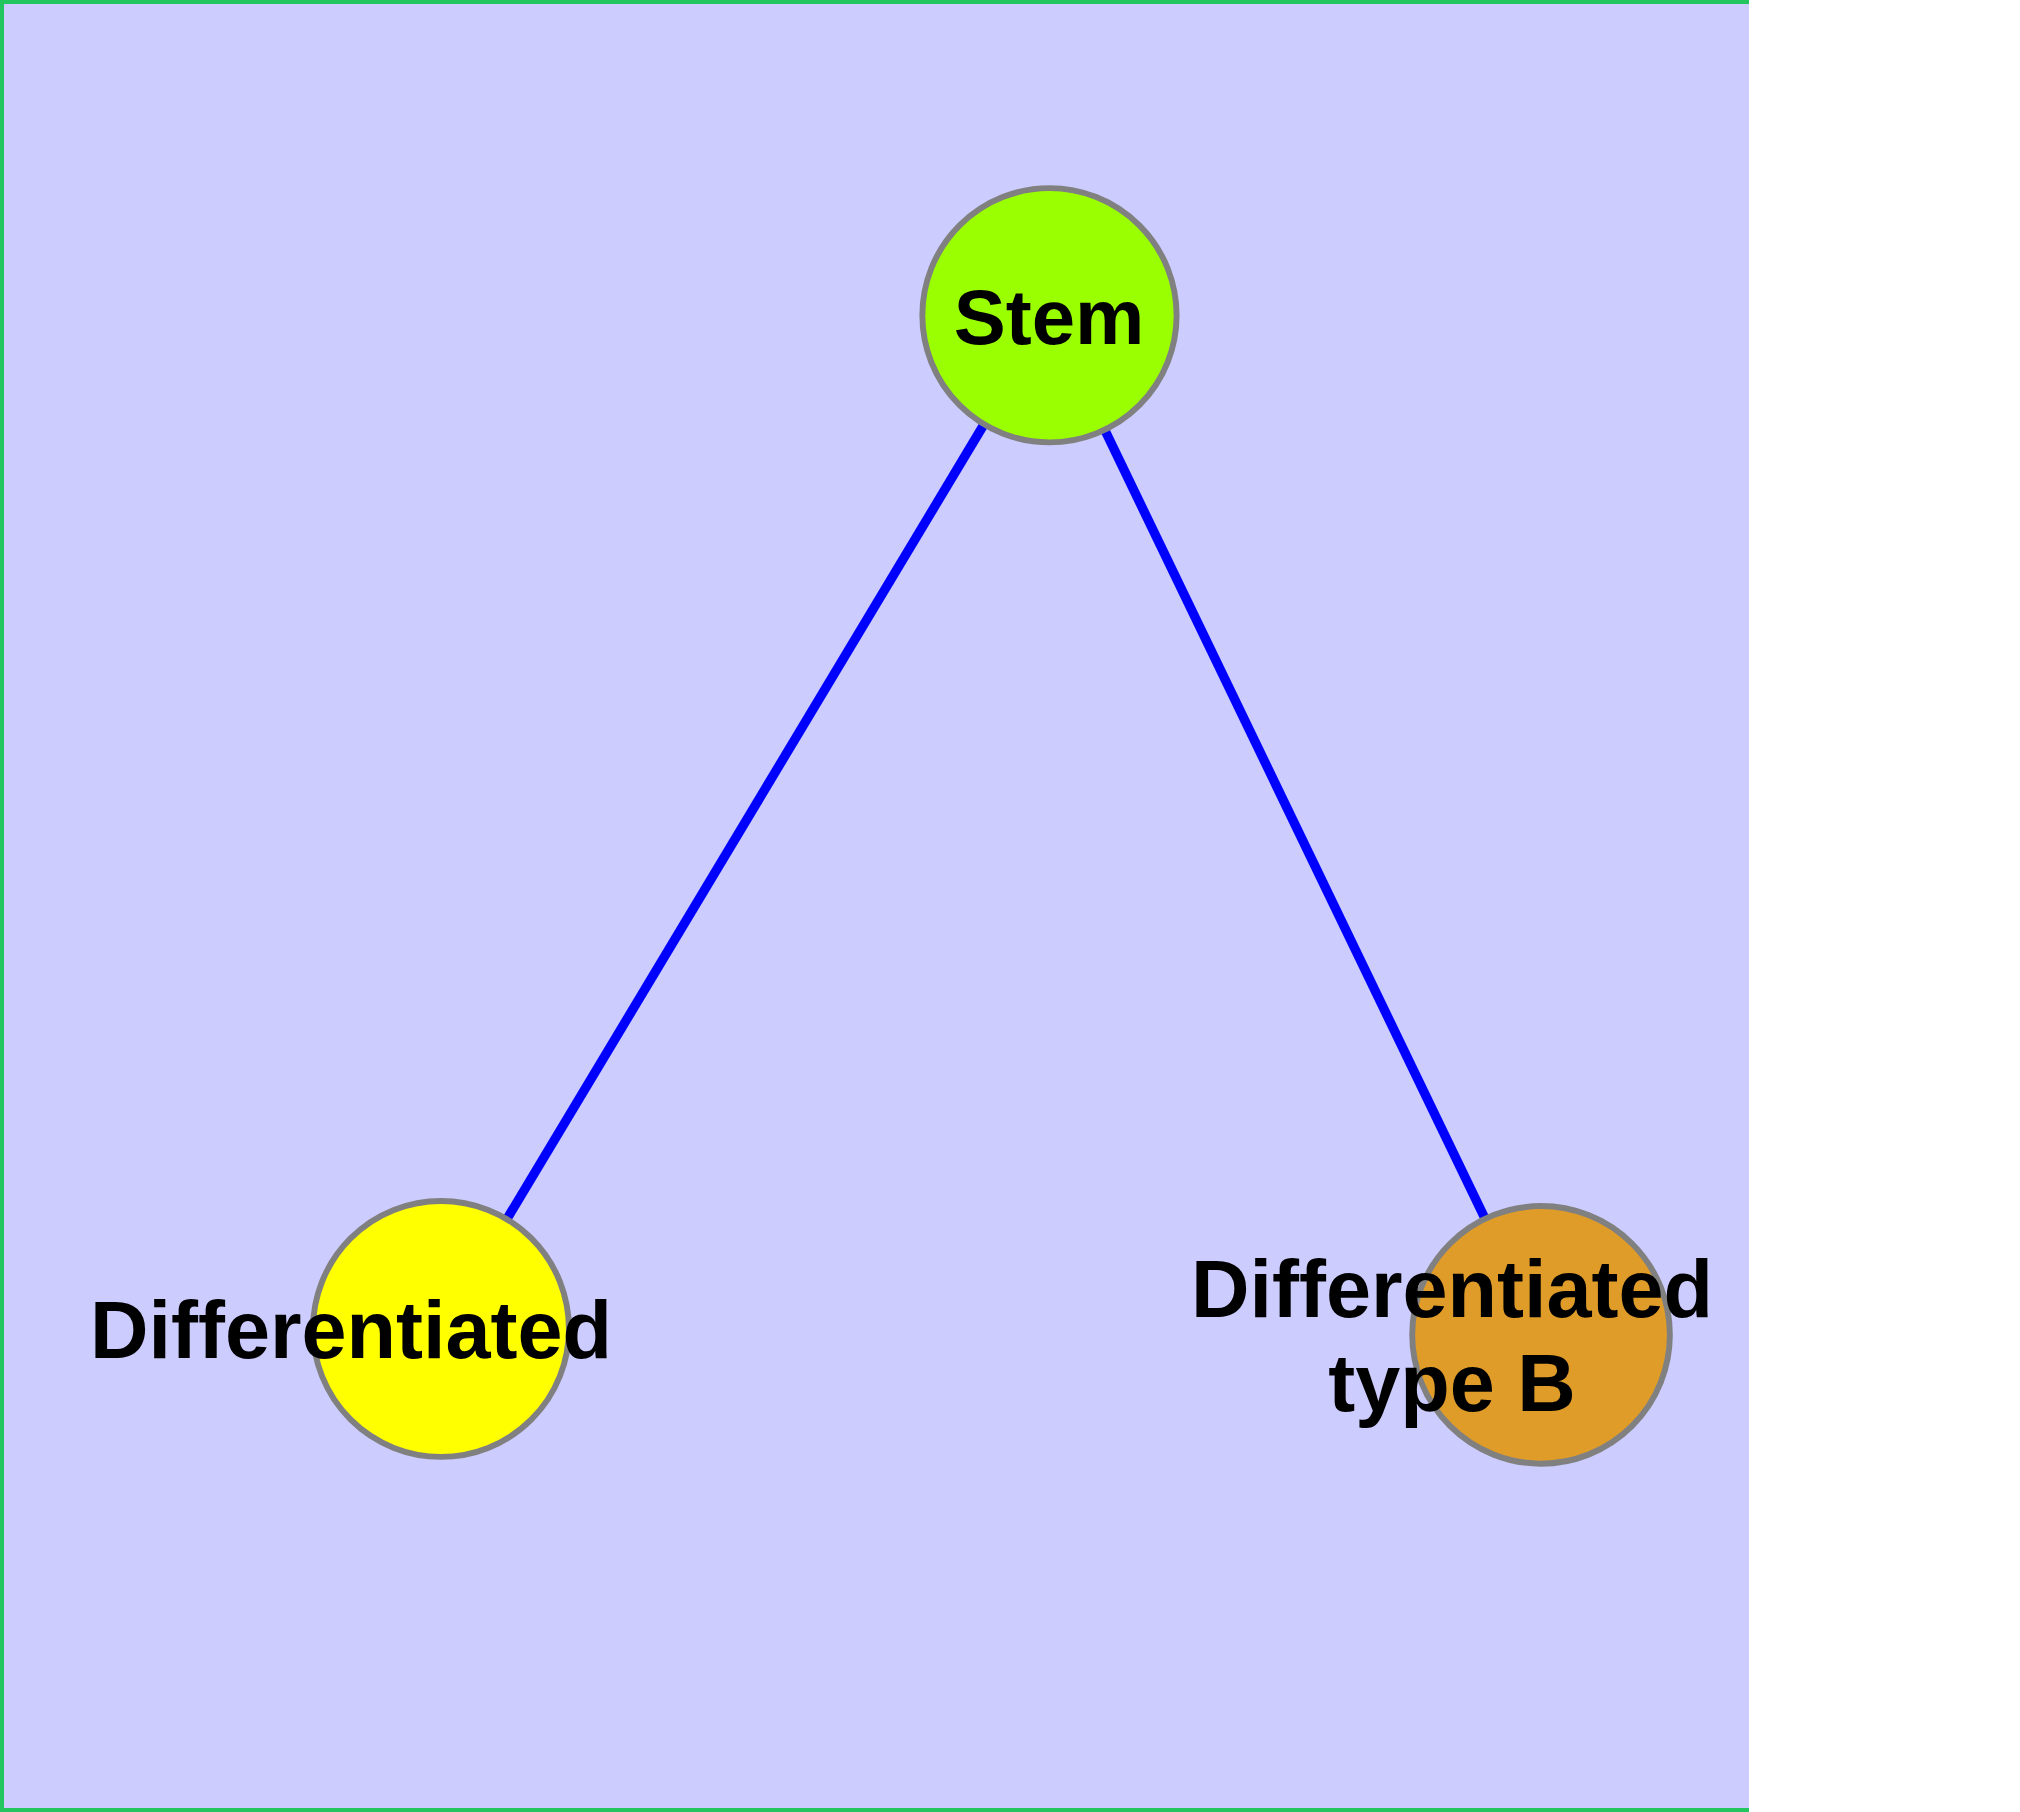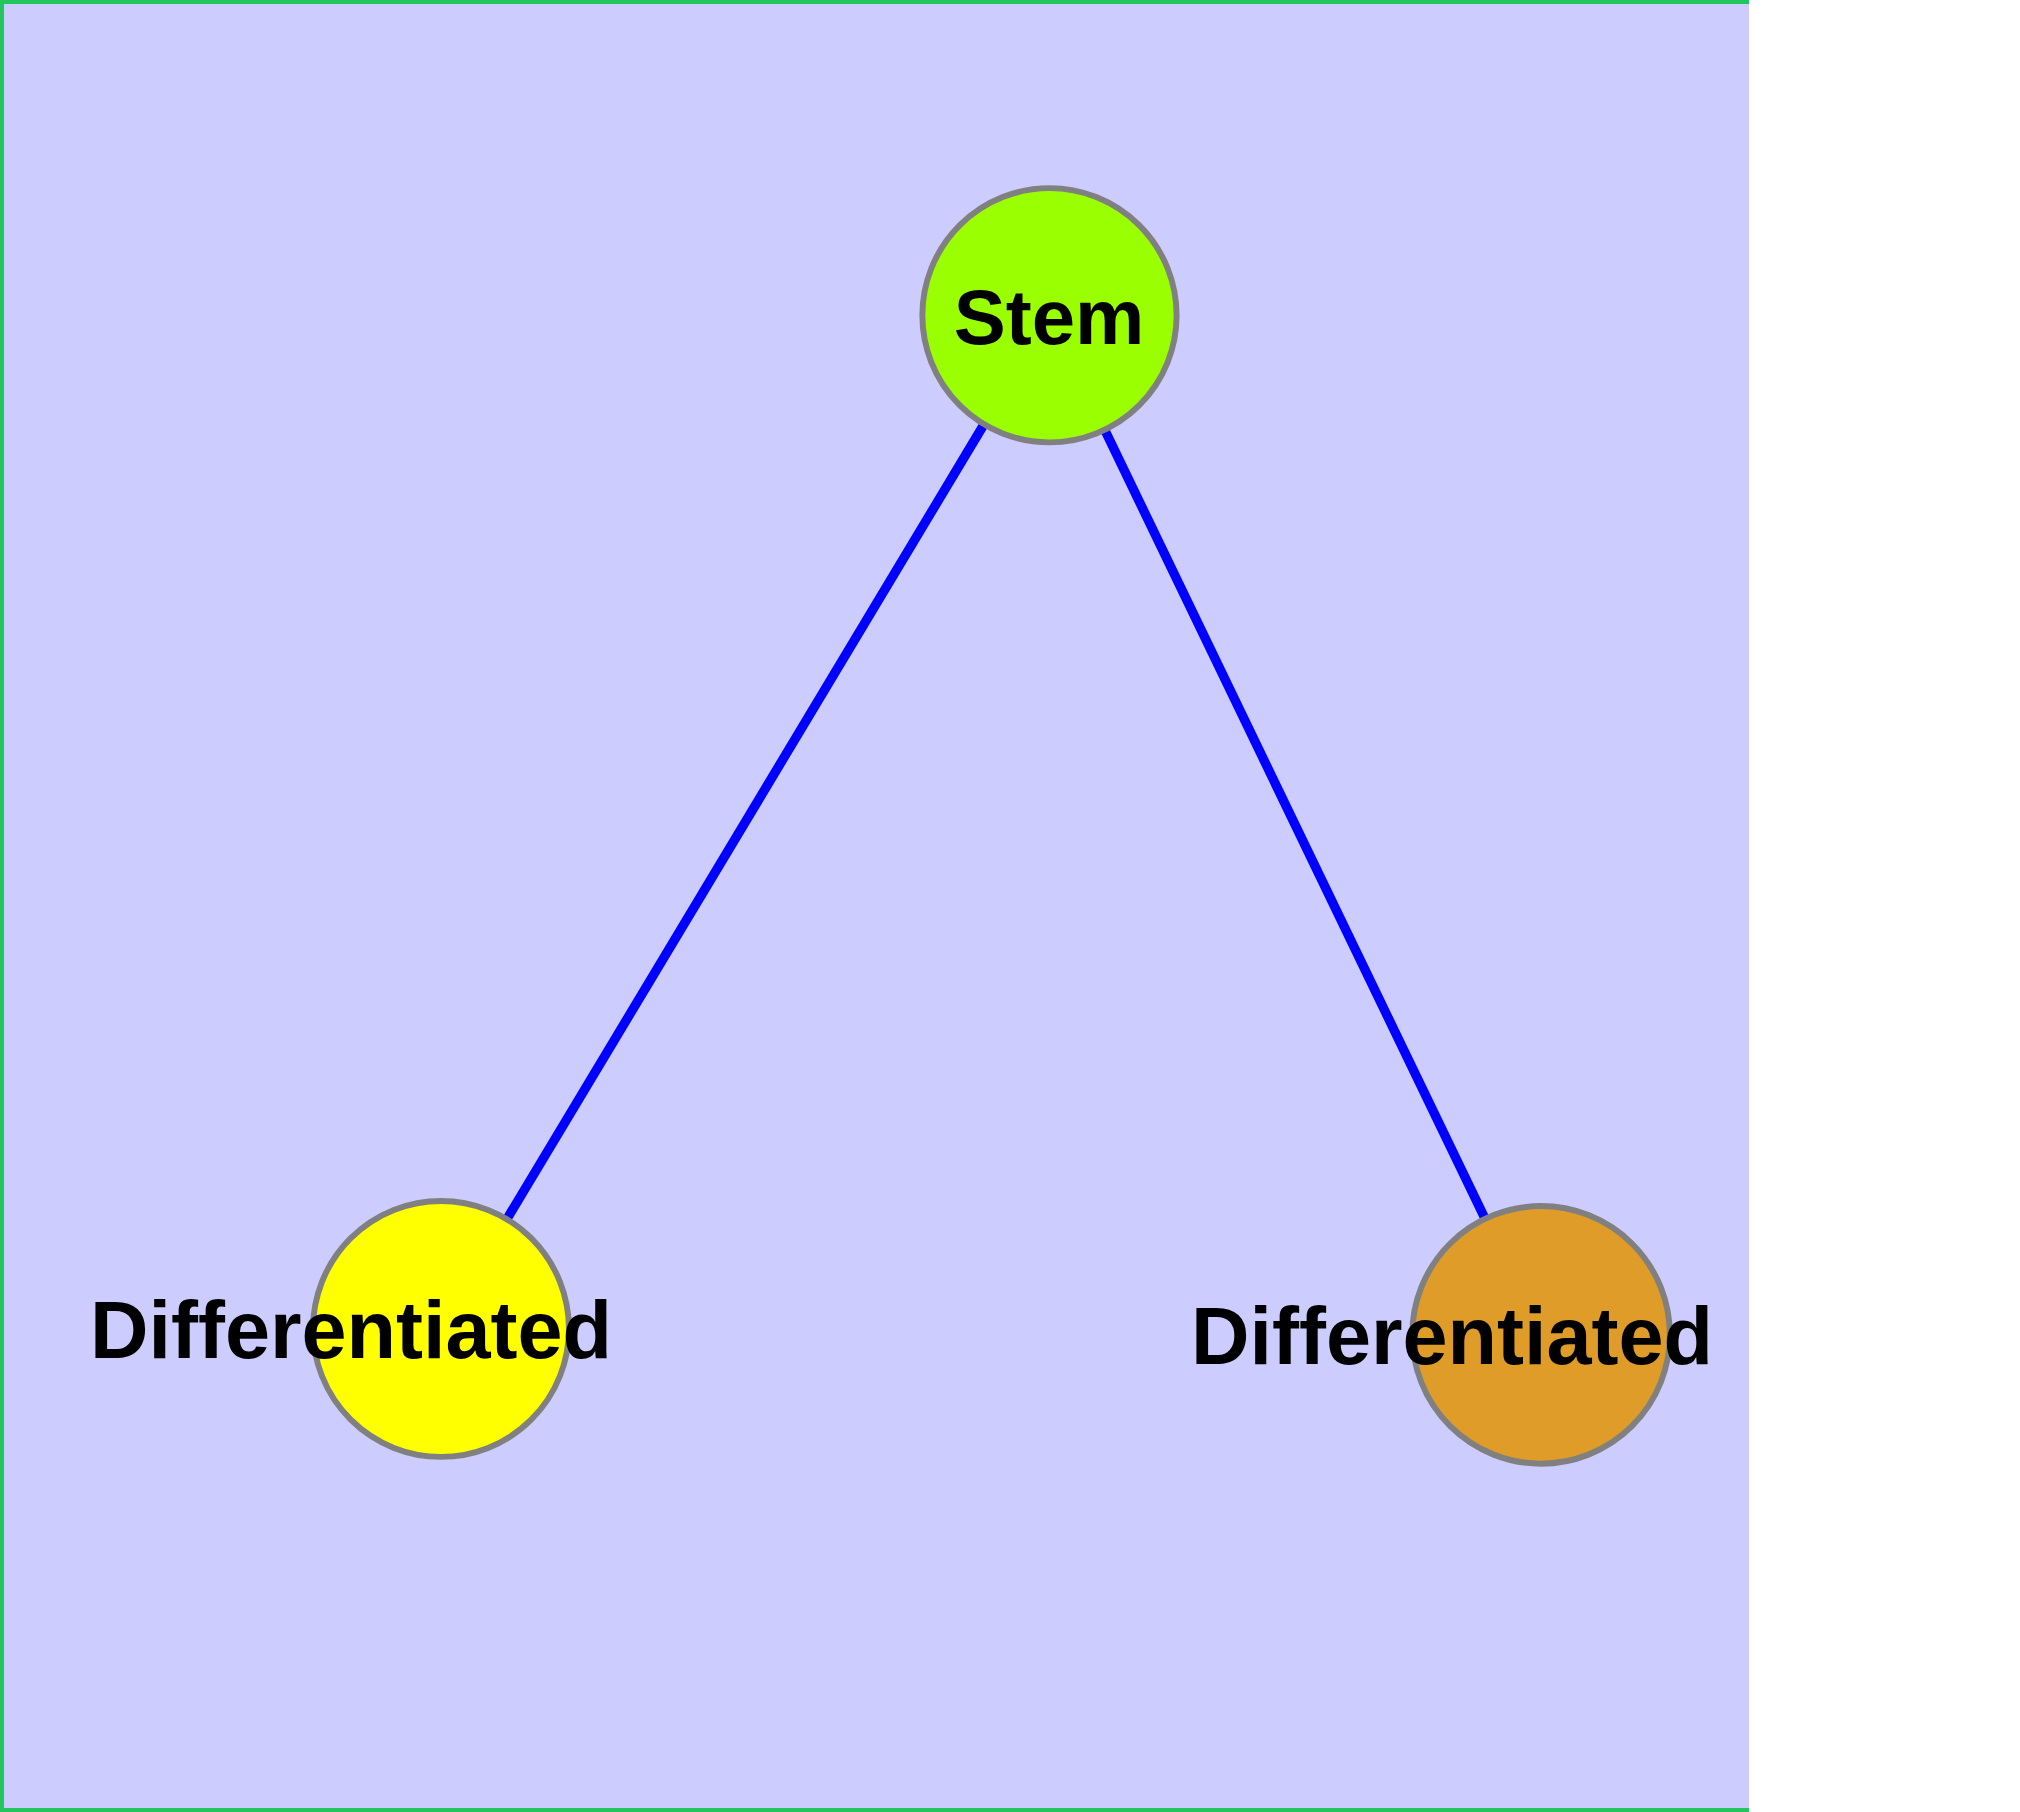--- a/index.html
+++ b/index.html
@@ -60,17 +60,17 @@
     <g id="node-layer">
         <circle cx="1238" cy="372" r="150" fill="#9aff00" stroke="#808080" stroke-width="7"></circle>
         <circle cx="520" cy="1568" r="151" fill="#ffff00" stroke="#808080" stroke-width="7"></circle>
         <circle cx="1818" cy="1575" r="152" fill="#e09c28" stroke="#808080" stroke-width="7"></circle>
       </g>
   </svg>
 
   <div id="label-layer">
       <div class="node-label" style="left: 1049px; top: 317px; font-size: 78px; color: rgb(0, 0, 0);"><span class="label-line">Stem</span></div>
       <div class="node-label" style="left: 351px; top: 1331px; font-size: 81px; color: rgb(0, 0, 0);"><span class="label-line">Differentiated</span></div>
-      <div class="node-label" style="left: 1452px; top: 1337px; font-size: 81px; color: rgb(0, 0, 0);"><span class="label-line">Differentiated</span></div>
+      <div class="node-label" style="left: 1452px; top: 1337px; font-size: 81px; color: rgb(0, 0, 0);"><span class="label-line">Differentiated</span><span class="label-line">type B</span></div>
     </div>
 
 </div>
 
 
 </body></html>

